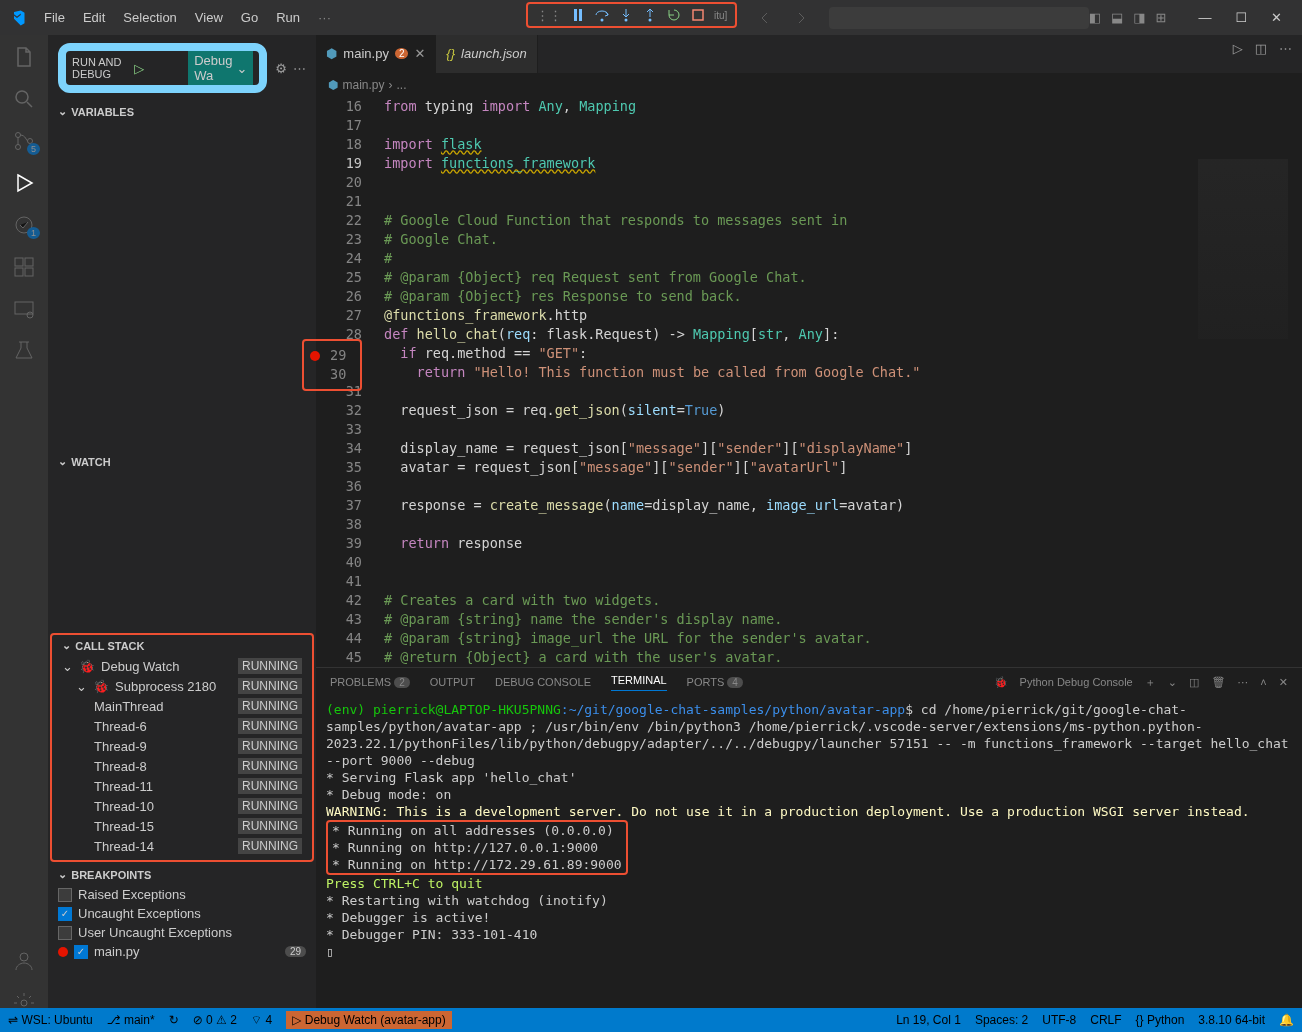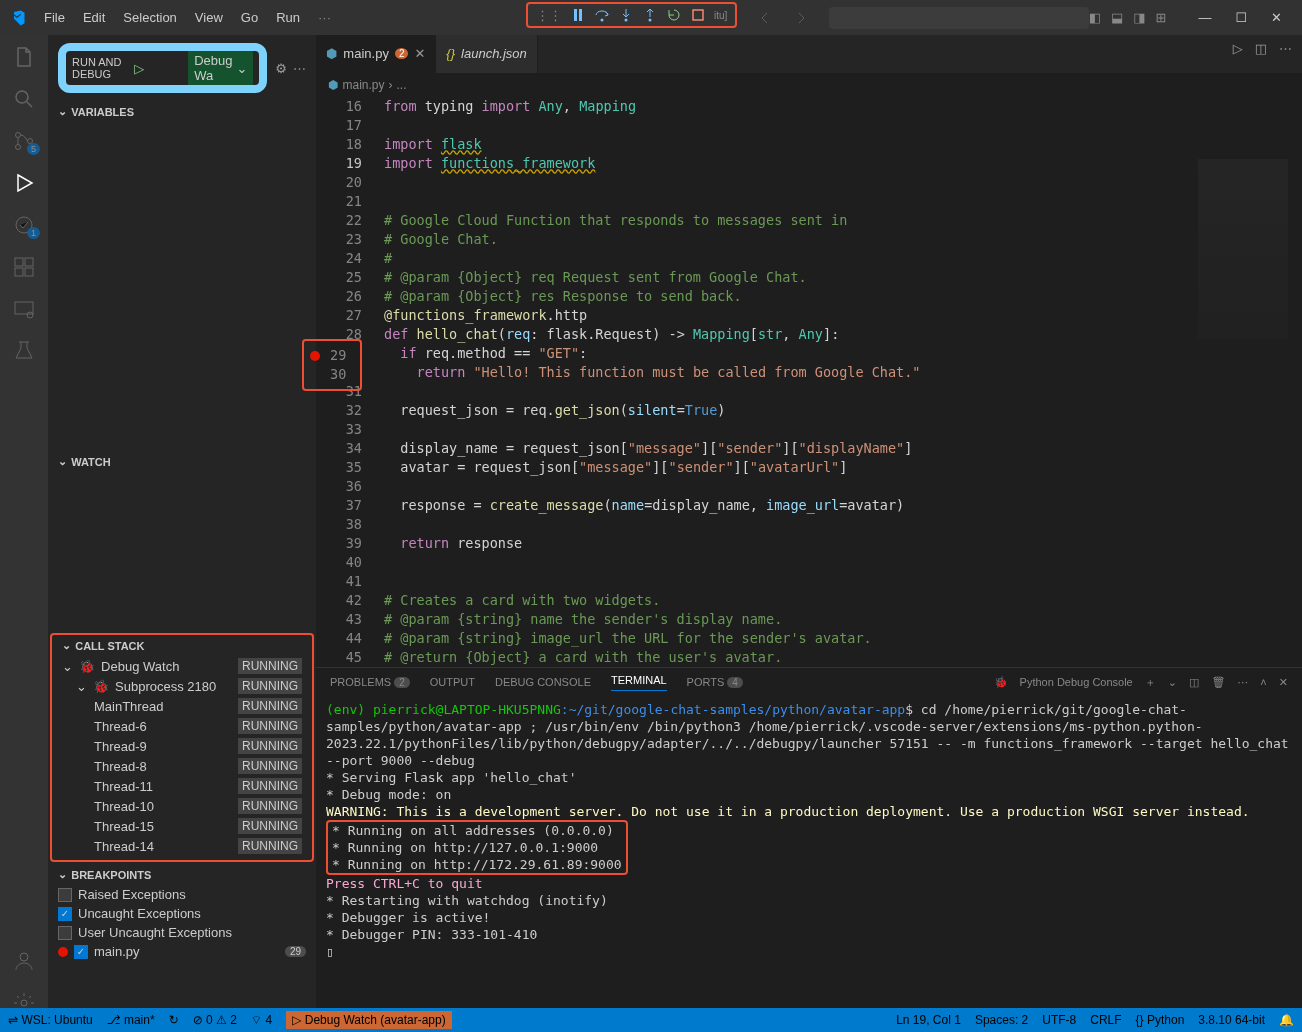--- a/index.html
+++ b/index.html
@@ -20,21 +20,21 @@
 .actbar { width: 48px; background: #333333; display: flex; flex-direction: column; align-items: center; padding-top: 10px; gap: 18px; }
 .actbar .ai { cursor: pointer; position: relative; opacity: 0.6; }
 .actbar .ai.active { opacity: 1; }
 .actbar .ai .badge { position: absolute; bottom: -2px; right: -4px; background: #0078d4; border-radius: 50%; font-size: 9px; padding: 1px 4px; }
 .actbot { margin-top: auto; margin-bottom: 10px; display: flex; flex-direction: column; gap: 18px; }
 .side { width: 268px; background: #252526; display: flex; flex-direction: column; }
 .sidehdr { display: flex; align-items: center; padding: 8px 10px; }
 .rundebug { border: 8px solid #7dd3fc; border-radius: 12px; display: flex; align-items: center; gap: 4px; padding: 0 6px; }
 .rundebug .lbl { font-size: 11px; }
 .rundebug .play { color: #89d185; }
-.rundebug .cfg { background: #14532d; padding: 2px 6px; display: flex; align-items: center; gap: 4px; margin-left: 40px; }
+.rundebug .cfg { background: #0f766e; padding: 2px 6px; display: flex; align-items: center; gap: 4px; margin-left: 40px; }
 .gear { margin-left: 8px; opacity: 0.7; }
 .ellip { margin-left: 6px; opacity: 0.7; }
 .sect { display: flex; flex-direction: column; }
 .sect-hdr { padding: 4px 10px; font-size: 11px; font-weight: bold; display: flex; align-items: center; gap: 4px; cursor: pointer; }
 .sect-body { flex: 1; overflow: hidden; }
 .vars { height: 350px; }
 .watch { height: 180px; }
 .cs { border: 2px solid #ed4f32; border-radius: 4px; margin: 2px; padding-bottom: 4px; }
 .cs-row { display: flex; align-items: center; padding: 2px 10px; padding-left: 20px; gap: 6px; cursor: pointer; }
 .cs-row.lv1 { padding-left: 10px; }
@@ -65,21 +65,21 @@
 .wavy { text-decoration: underline wavy #cca700; }
 .minimap { position:absolute; right:14px; top:62px; width:90px; height:180px; background:linear-gradient(#2a2a2a,#222); opacity:0.6; }
 .eicons { position:absolute; right:10px; top:6px; display:flex; gap:12px; opacity:0.7; }
 .panel { height:360px; border-top:1px solid #333; display:flex; flex-direction:column; }
 .ptabs { display:flex; gap:20px; padding:6px 14px; font-size:11px; align-items:center; }
 .ptabs span { cursor:pointer; color:#888; }
 .ptabs span.act { color:#fff; border-bottom:1px solid #0078d4; padding-bottom:4px; }
 .ptabs .tb { background:#4d4d4d; border-radius:8px; padding:0 5px; font-size:10px; }
 .pact { margin-left:auto; display:flex; gap:12px; align-items:center; }
 .term { flex:1; font-family:"Consolas",monospace; font-size:13px; line-height:17px; padding:4px 10px; overflow:hidden; }
-.term .pr { color:#16c60c; } .term .pa { color:#3b8eea; } .term .wa { color:#fef9c3; } .term .ye { color:#f9a8d4; }
+.term .pr { color:#16c60c; } .term .pa { color:#3b8eea; } .term .wa { color:#fef9c3; } .term .ye { color:#bef264; }
 .term .boxed { border:2px solid #ed4f32; border-radius:4px; display:inline-block; padding:0 4px; }
 .status { position:absolute; bottom:0; left:0; right:0; height:24px; background:#007acc; display:flex; align-items:center; font-size:12px; color:#000000; padding:0 8px; gap:14px; }
 .status .sor { background:#cc6633; padding:2px 6px; margin-right:4px; }
 .status .r { margin-left:auto; display:flex; gap:14px; }
 svg { display:block; }
 </style>
 </head>
 <body>
 
 <div class="tbar">

